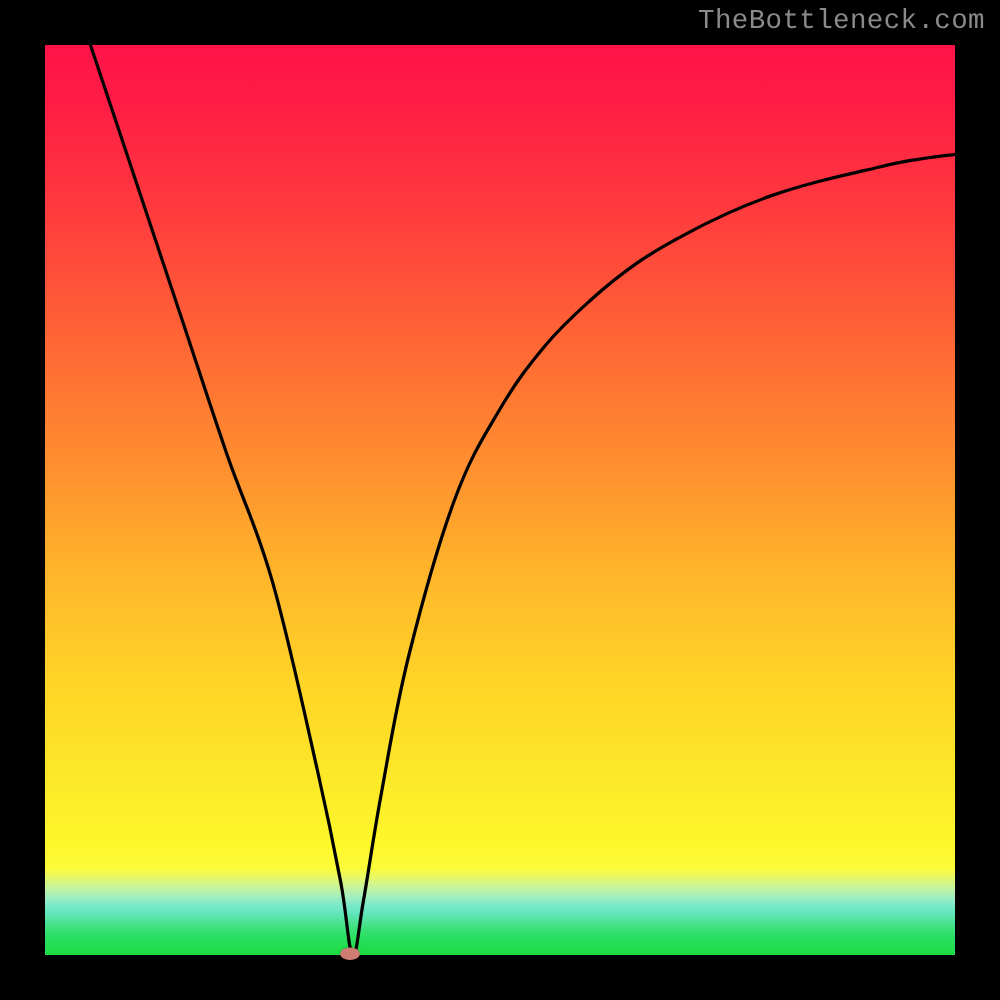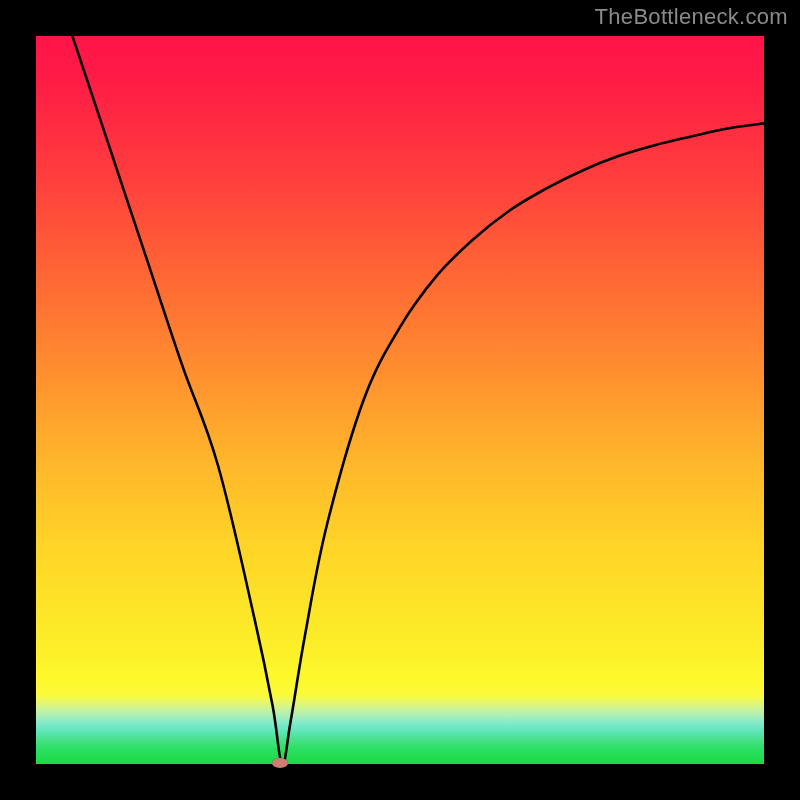--- a/index.html
+++ b/index.html
@@ -14,21 +14,21 @@
     width: 800px;
     height: 800px;
     background: #000;
     position: relative;
   }
   .watermark {
     position: absolute;
     top: 4px;
     right: 12px;
     color: #8a8a8a;
-    font-family: Liberation Sans, sans-serif;
+    font-family: Liberation Mono, monospace;
     font-size: 22px;
     letter-spacing: 0.3px;
   }
   .plot-area {
     position: absolute;
     left: 36px;
     top: 36px;
     width: 728px;
     height: 728px;
   }

